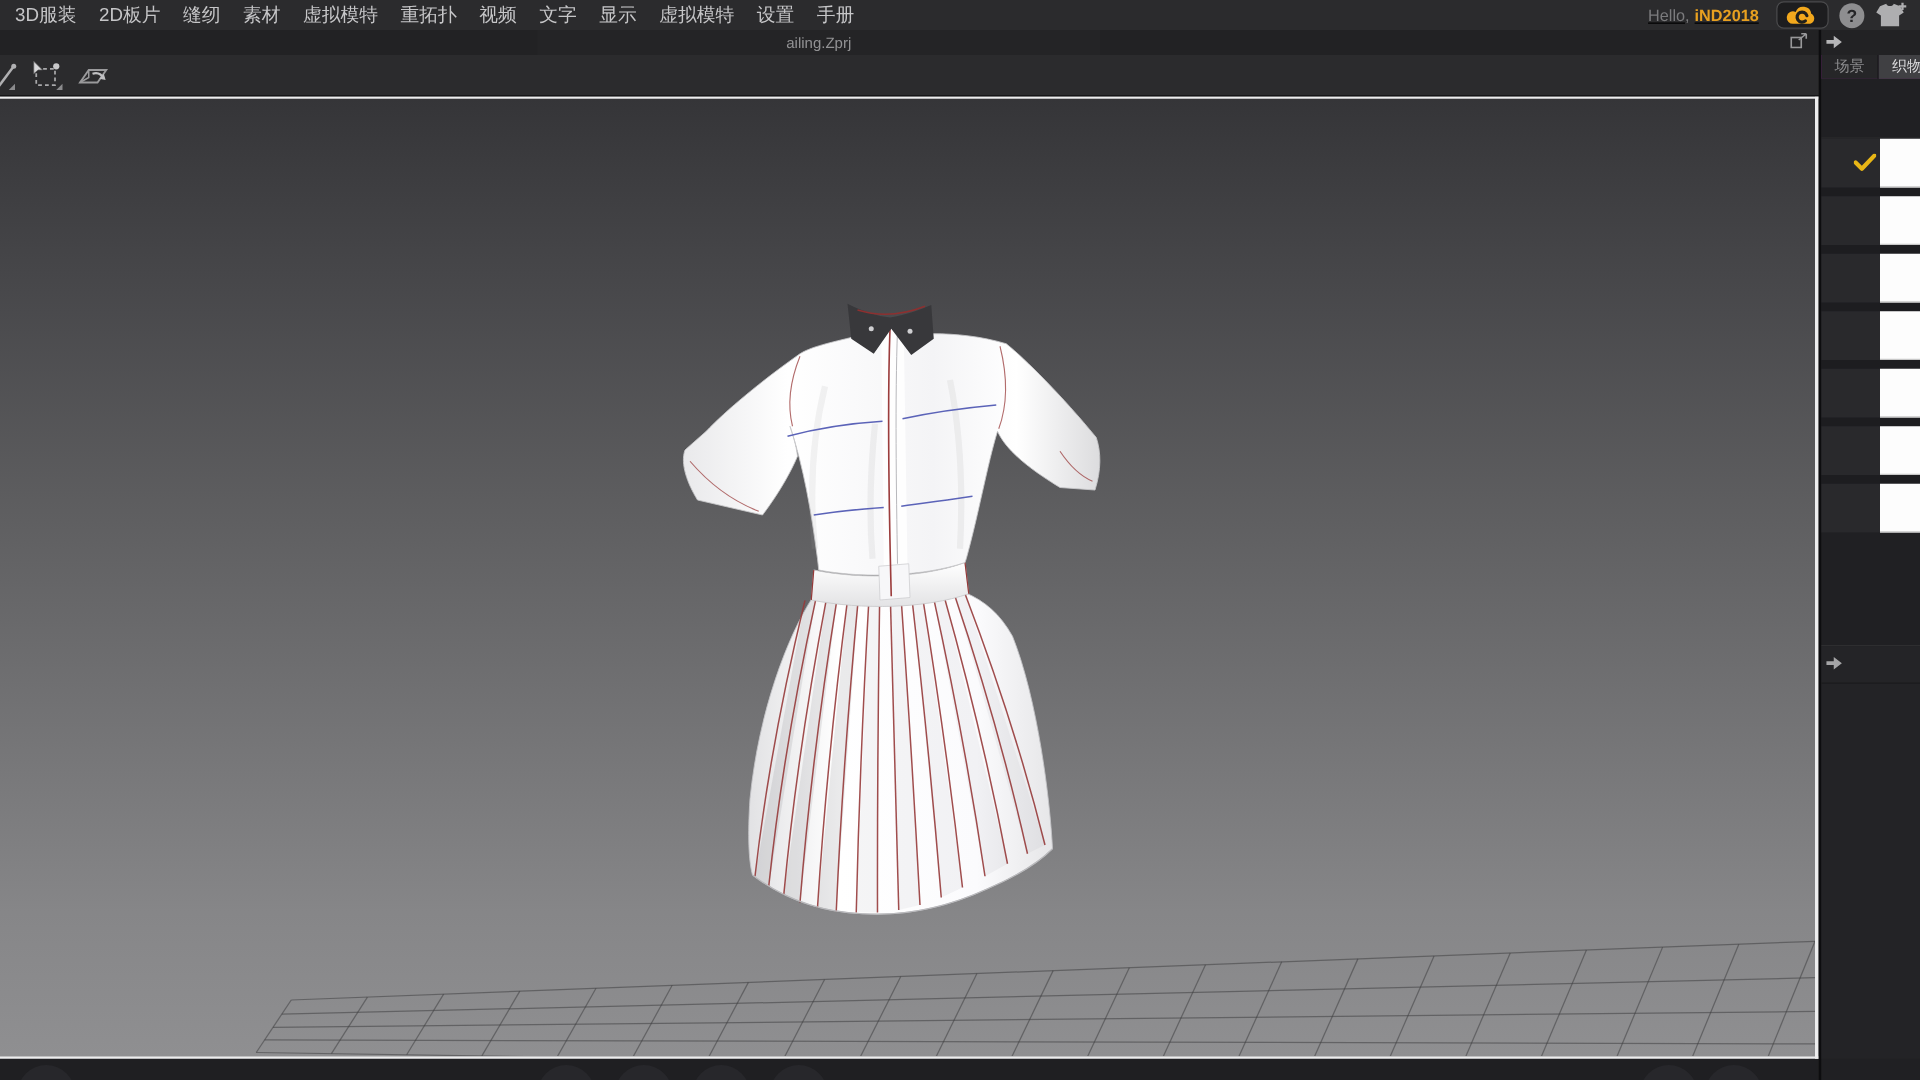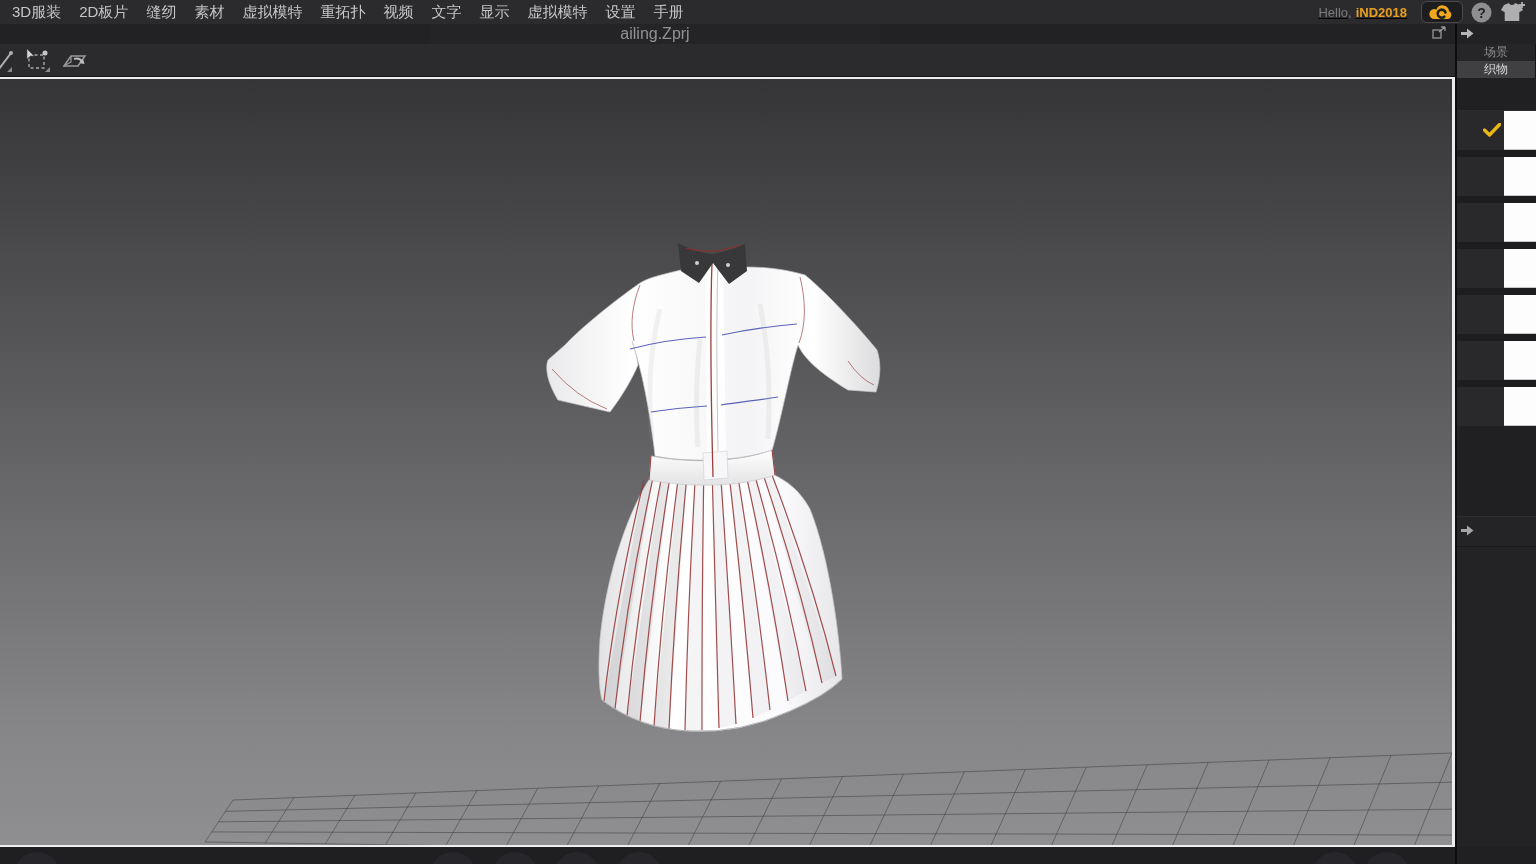--- a/index.html
+++ b/index.html
@@ -15,21 +15,21 @@
   .menubar-right { display:flex; align-items:center; gap:8px; padding-right:10px;text-decoration:underline; }
   #greeting { font-size:13px; color:#7b7b7d; margin-right:6px; }
   #greeting b { color:#e8a020; font-weight:bold; margin-left:4px; }
   .mb-btn { background:transparent; border:none; display:flex; align-items:center; justify-content:center; cursor:pointer; }
   #cloud-button { width:42px; height:22px; background:#1d1d1f; border:1px solid #4a4a4c; border-radius:6px; }
 
   
   #tabstrip { position:absolute; top:24px; left:0; width:1456px; height:20px; background:#222224; z-index:25; }
   #doc-tab { position:absolute; left:430px; width:450px; top:0; height:20px; background:#242426;
              display:flex; align-items:center; justify-content:center; }
-  #doc-tab span { color:#929294; font-size:16px; }
+  #doc-tab span { color:#929294; font-size:12px; }
   #popout-btn { position:absolute; right:8px; top:2px; width:17px; height:15px; background:transparent; border:none; cursor:pointer; }
 
   
   #toolbar3d { position:absolute; top:44px; left:0; width:1456px; height:33px; background:#2b2b2d;
                border-bottom:1px solid #151517; display:flex; align-items:center; gap:8px; padding-left:0; z-index:20; }
   .tool-btn { position:relative; width:30px; height:28px; background:transparent; border:none; cursor:pointer;
               display:flex; align-items:center; justify-content:center; }
   .tool-btn .corner { position:absolute; right:2px; bottom:2px; width:0; height:0;
               border-left:5px solid transparent; border-bottom:5px solid #8a8a8c; }
   #tool-pen { width:16px; margin-left:-2px; }
@@ -46,21 +46,21 @@
 
   
   #bottombar { position:absolute; top:847px; left:0; width:1536px; height:17px; background:#1f1f22; overflow:hidden; }
   .bb-circle { position:absolute; top:5px; width:46px; height:46px; border-radius:50%; background:#27272b; }
 
   
   #right-panel { position:absolute; top:24px; right:0; width:81px; bottom:0; background:#202023;
                  border-left:2px solid #0d0d0f; z-index:28; overflow:hidden; }
   #panel-topstrip { height:20px; background:#222224; display:flex; align-items:center; }
   #panel-collapse { background:none; border:none; padding:0 0 0 4px; cursor:pointer; }
-  #panel-tabs { height:19px; display:flex; background:#701a75;flex-direction:column; }
+  #panel-tabs { height:19px; display:flex; background:#701a75; }
   .ptab { height:19px; min-width:46px; display:flex; align-items:center; justify-content:center;
           font-size:12px; color:#8b8b8d; background:#262628; cursor:pointer; border-right:1px solid #151517; white-space:nowrap; }
   .ptab.active { background:#404043; color:#dadadc; }
   #panel-header { height:48px; background:#202023; border-bottom:1px solid #2c2c2e; }
   #fabric-list { background:#1d1d20; }
   .fabric-row { position:relative; height:39px; margin-bottom:7px; background:#29292c; cursor:pointer; }
   .fabric-row .check { position:absolute; left:26px; top:12px; width:18px; height:14px; }
   .fabric-row .swatch { position:absolute; left:47px; top:0; width:34px; height:39px; background:#fdfdfd;
                         box-shadow:inset 0 -1px 0 #c8c8c8; }
   #panel-list-end { height:84px; border-bottom:1px solid #2e2e30; }

